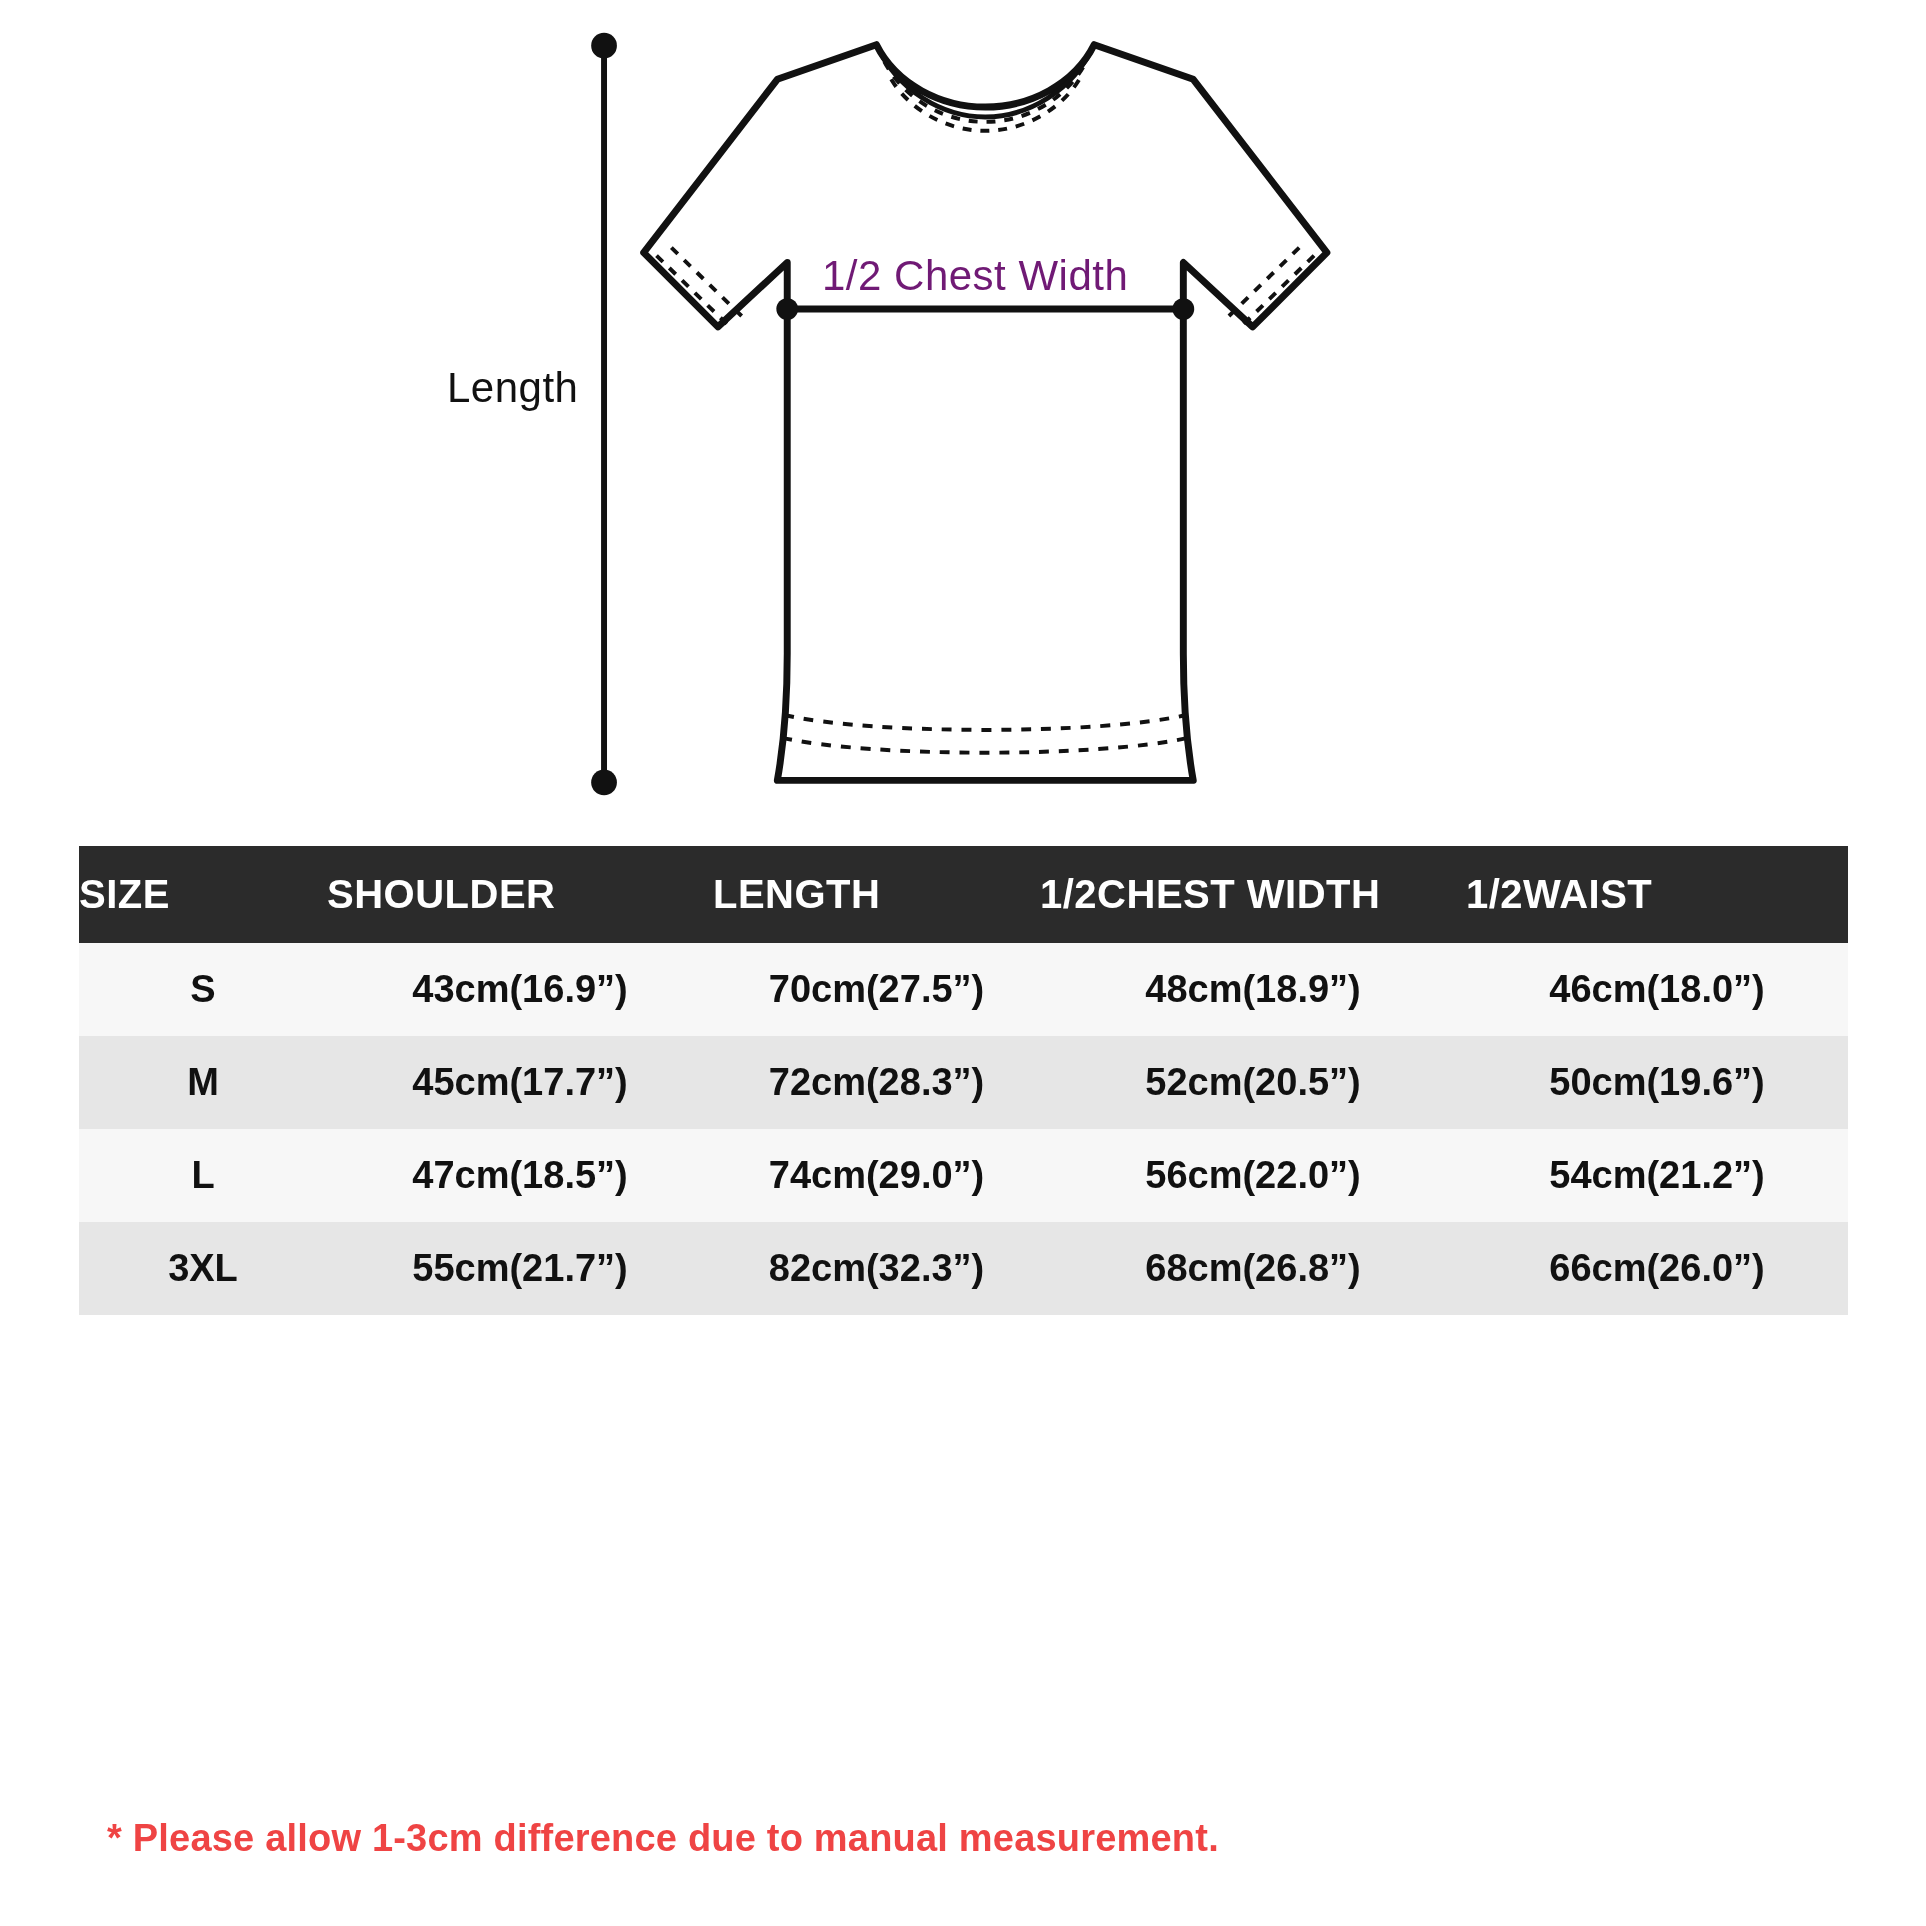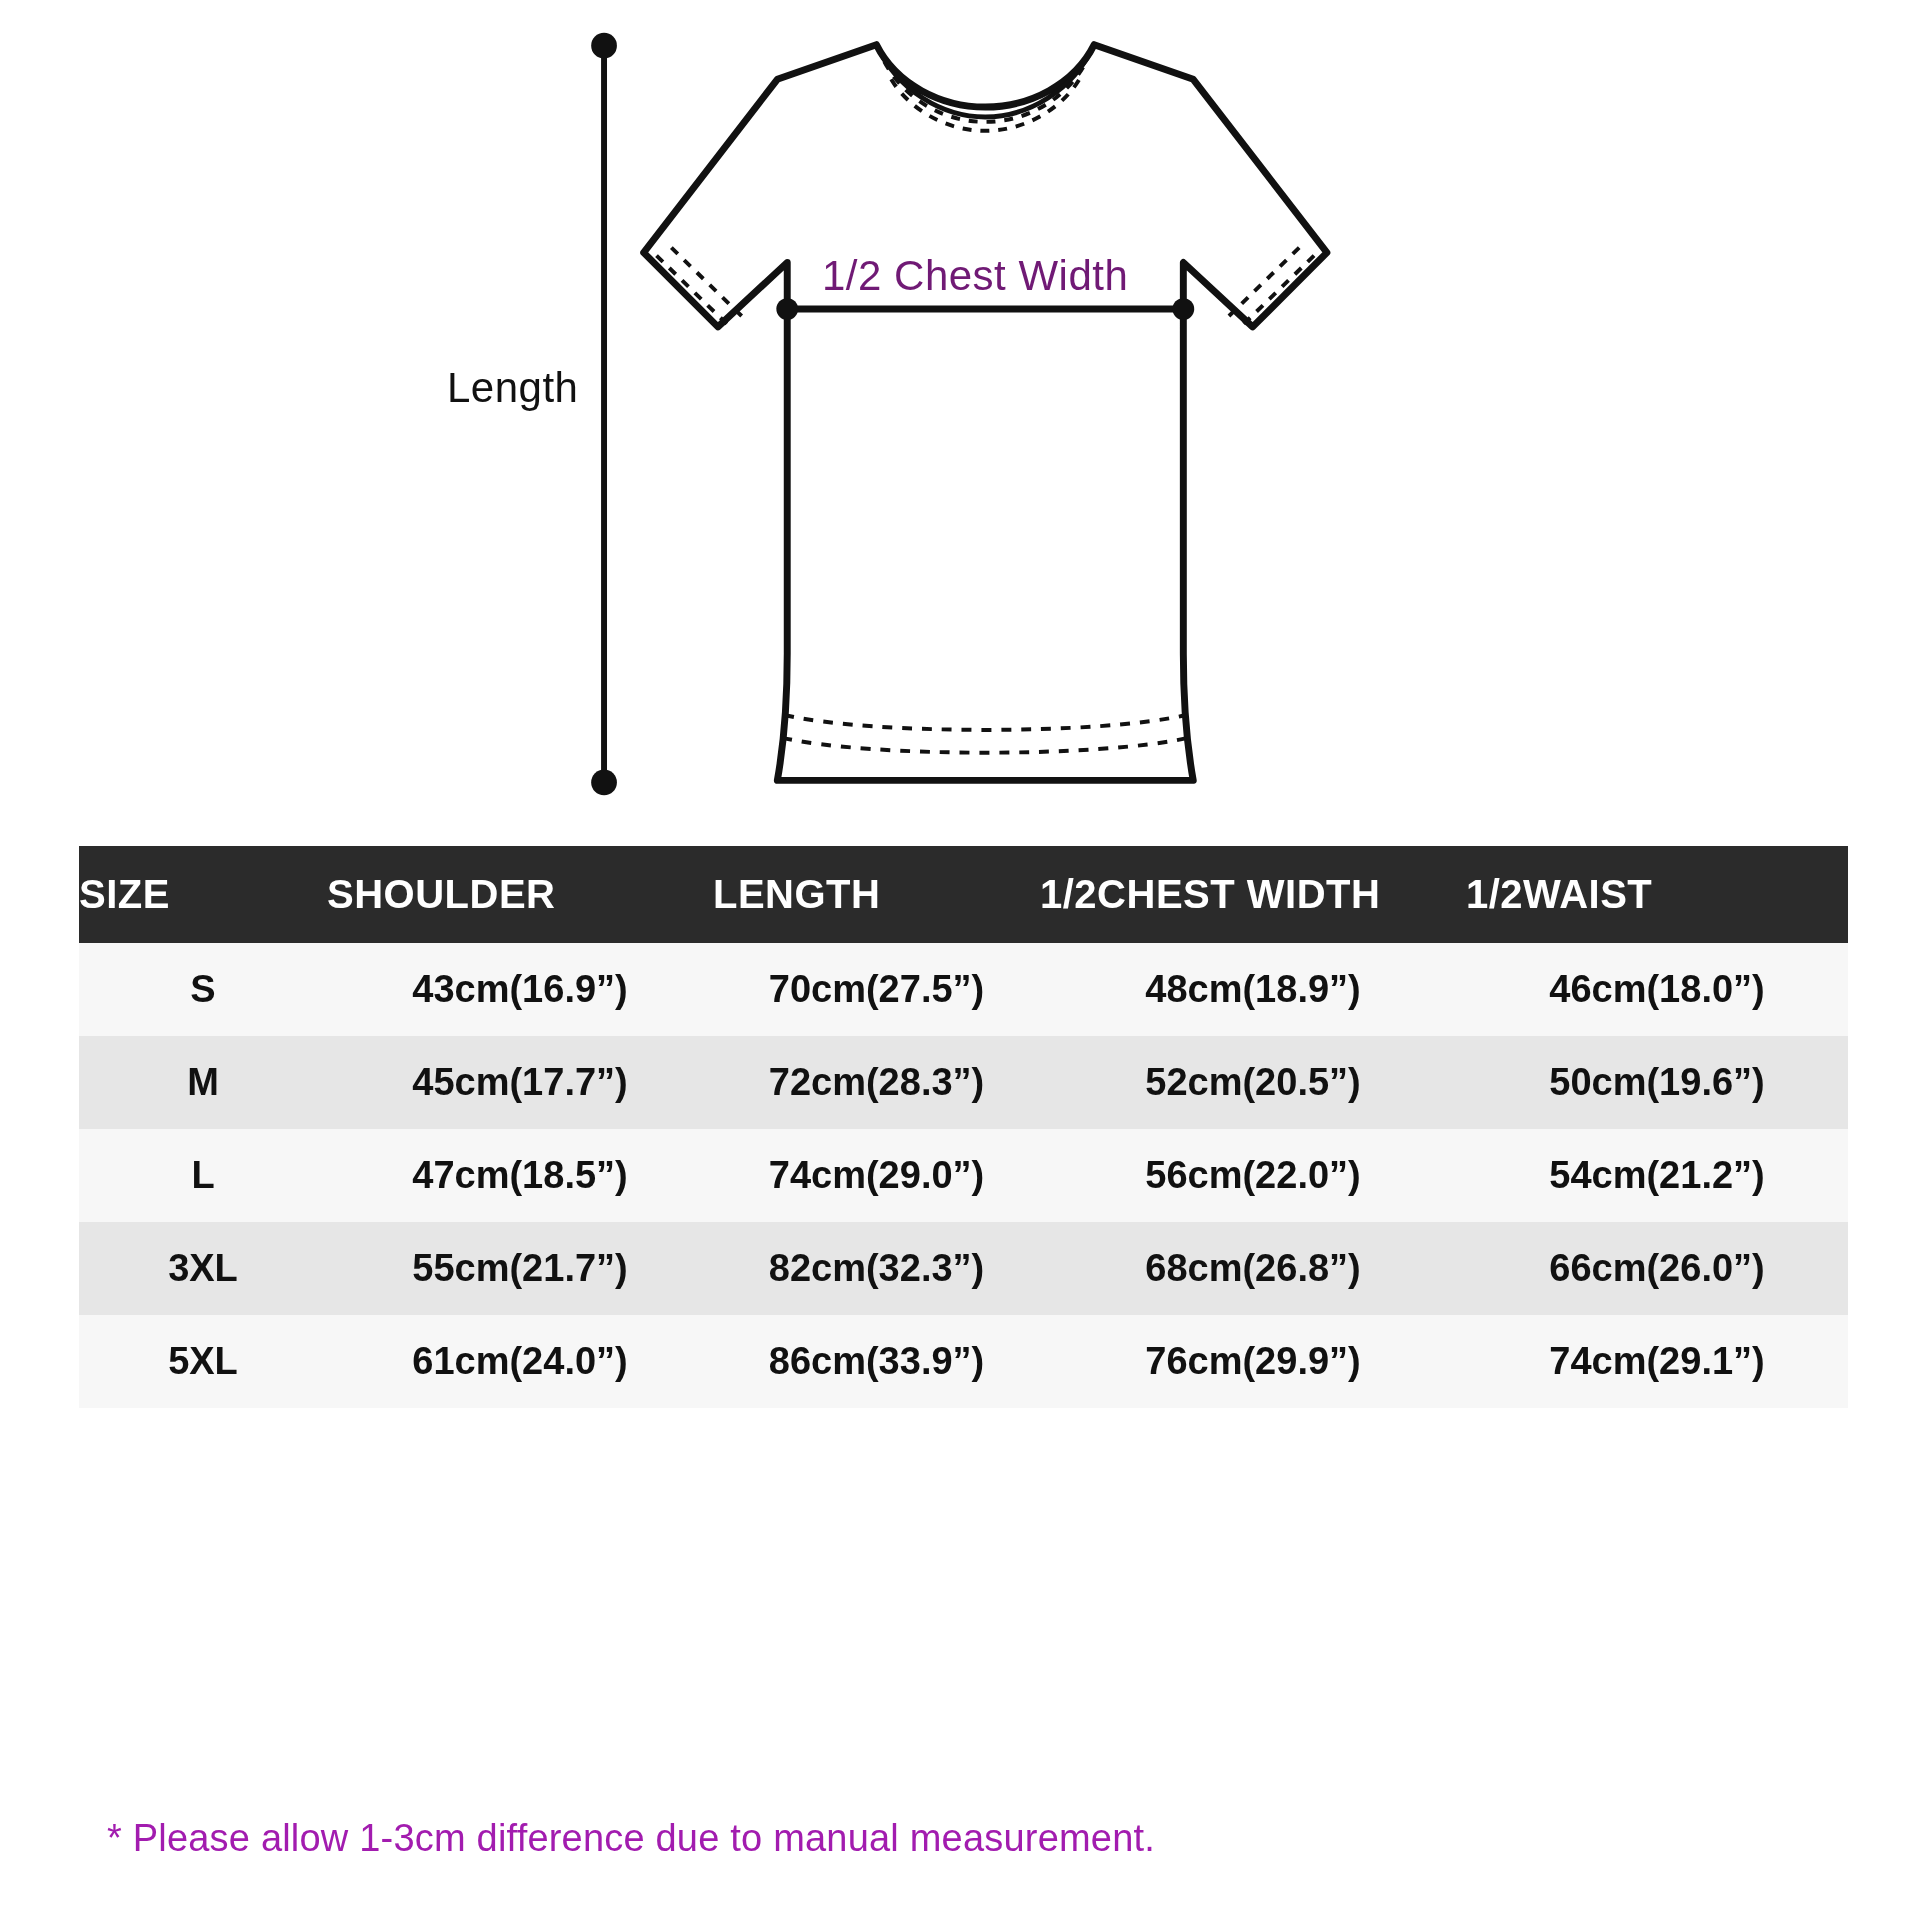--- a/index.html
+++ b/index.html
@@ -90,22 +90,22 @@
   .col-sh { width: 386px; }
   .col-len { width: 327px; }
   .col-chest { width: 426px; }
   .col-waist { width: 382px; }
 
   .footnote {
     position: absolute;
     left: 107px;
     top: 1817px;
     font-size: 38px;
-    font-weight: normal;
-    color: #a21caf;
+    font-weight: bold;
+    color: #ef4444;
     letter-spacing: 0.2px;
   }
 </style>
 </head>
 <body>
 
 <div class="page">
 
   <div class="diagram">
     <svg width="1927" height="832" viewBox="0 0 1946 840" xmlns="http://www.w3.org/2000/svg">
@@ -205,27 +205,20 @@
           <td>56cm(22.0”)</td>
           <td>54cm(21.2”)</td>
         </tr>
         <tr>
           <td>3XL</td>
           <td>55cm(21.7”)</td>
           <td>82cm(32.3”)</td>
           <td>68cm(26.8”)</td>
           <td>66cm(26.0”)</td>
         </tr>
-        <tr>
-          <td>5XL</td>
-          <td>61cm(24.0”)</td>
-          <td>86cm(33.9”)</td>
-          <td>76cm(29.9”)</td>
-          <td>74cm(29.1”)</td>
-        </tr>
       </tbody>
     </table>
   </div>
 
   <div class="footnote">* Please allow 1-3cm difference due to manual measurement.</div>
 
 </div>
 
 
 </body></html>

